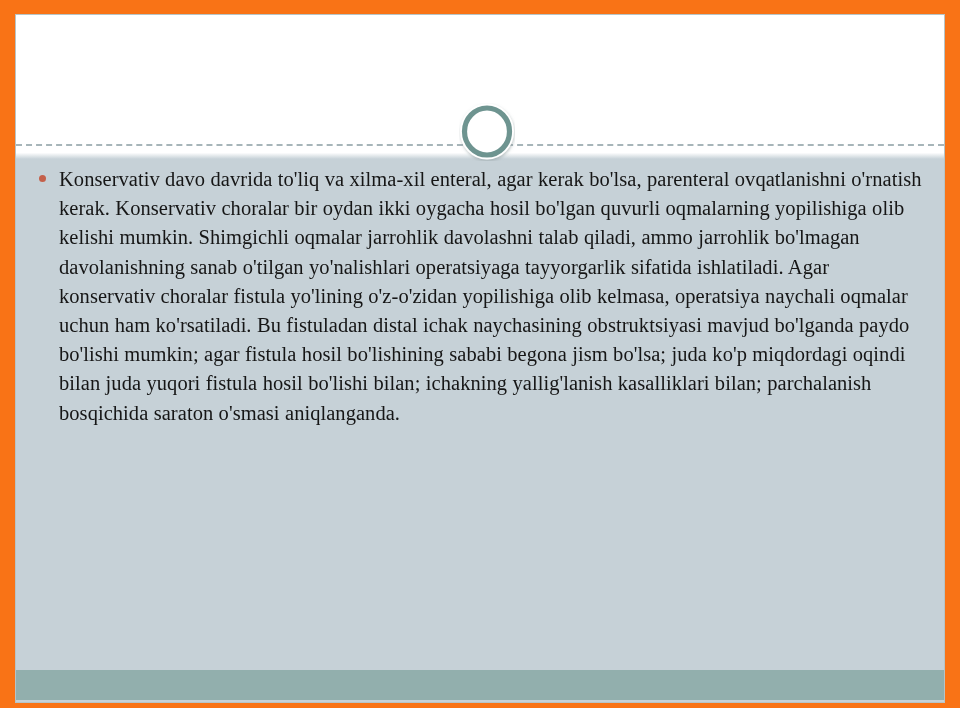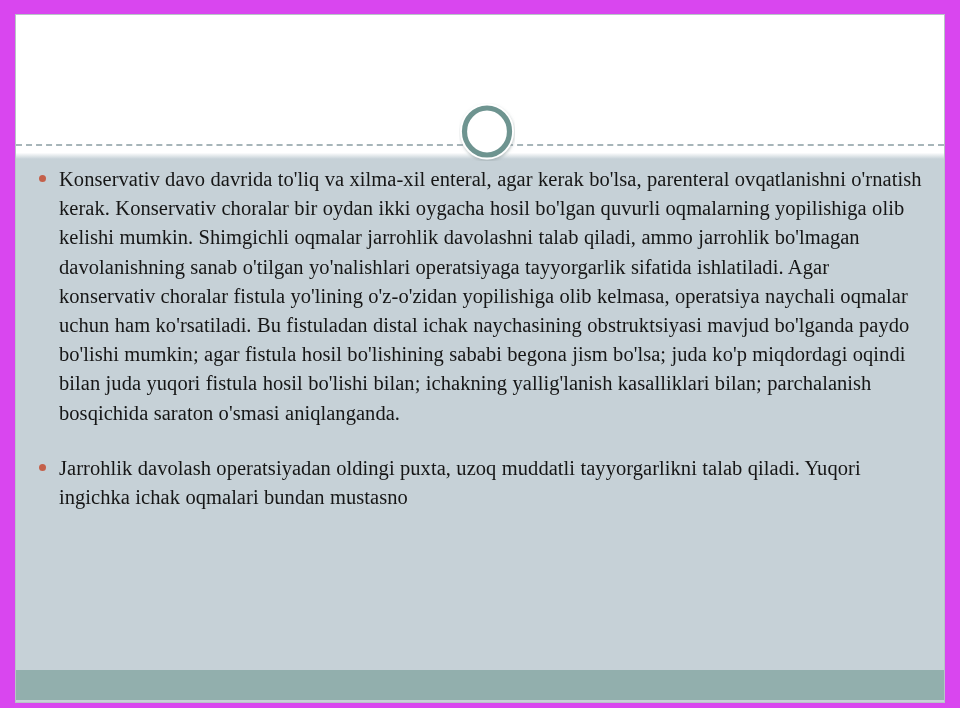--- a/index.html
+++ b/index.html
@@ -11,21 +11,21 @@
     width: 960px;
     height: 720px;
     overflow: hidden;
     font-family: "Liberation Serif", "DejaVu Serif", serif;
   }
 
   #slide-root {
     position: relative;
     width: 960px;
     height: 708px;
-    background: #d946ef;
+    background: #f97316;
   }
 
   
   .slide-frame {
     position: absolute;
     left: 15px;
     top: 14px;
     width: 930px;
     height: 689px;
     background: #ffffff;
@@ -166,21 +166,17 @@
     <div class="footer-bar"></div>
     <div class="footer-gap"></div>
 
     <div class="content-body">
 
       <div class="bullet-para">
         <span class="bullet-dot"></span>
         <span class="para-text">Konservativ davo davrida to'liq va xilma-xil enteral, agar kerak bo'lsa, parenteral ovqatlanishni o'rnatish kerak. Konservativ choralar bir oydan ikki oygacha hosil bo'lgan quvurli oqmalarning yopilishiga olib kelishi mumkin. Shimgichli oqmalar jarrohlik davolashni talab qiladi, ammo jarrohlik bo'lmagan davolanishning sanab o'tilgan yo'nalishlari operatsiyaga tayyorgarlik sifatida ishlatiladi. Agar konservativ choralar fistula yo'lining o'z-o'zidan yopilishiga olib kelmasa, operatsiya naychali oqmalar uchun ham ko'rsatiladi. Bu fistuladan distal ichak naychasining obstruktsiyasi mavjud bo'lganda paydo bo'lishi mumkin; agar fistula hosil bo'lishining sababi begona jism bo'lsa; juda ko'p miqdordagi oqindi bilan juda yuqori fistula hosil bo'lishi bilan; ichakning yallig'lanish kasalliklari bilan; parchalanish bosqichida saraton o'smasi aniqlanganda.</span>
       </div>
 
-      <div class="bullet-para">
-        <span class="bullet-dot"></span>
-        <span class="para-text">Jarrohlik davolash operatsiyadan oldingi puxta, uzoq muddatli tayyorgarlikni talab qiladi. Yuqori ingichka ichak oqmalari bundan mustasno</span>
-      </div>
 
     </div>
 
   </div>
 </div>
 
 </body></html>

